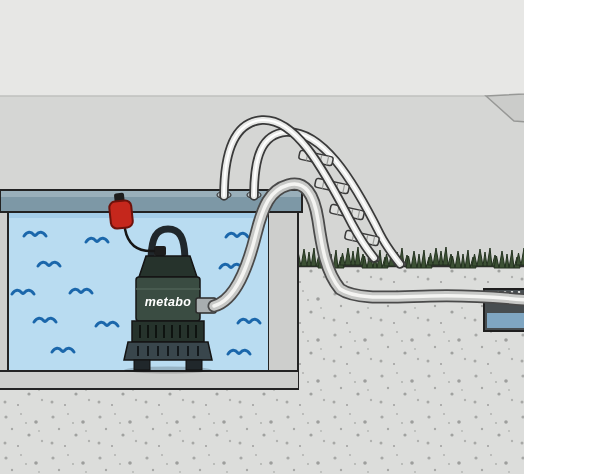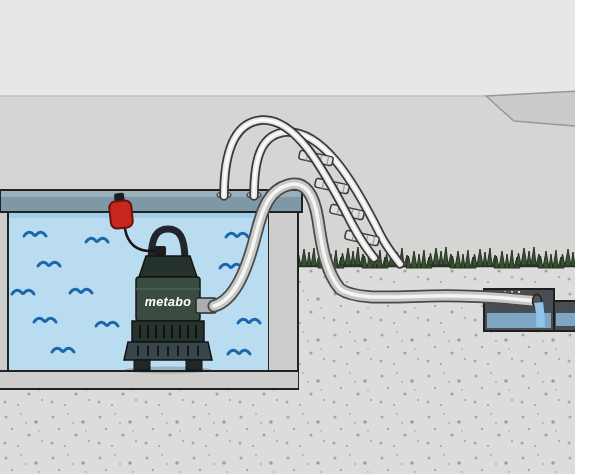--- a/index.html
+++ b/index.html
@@ -1,17 +1,17 @@
 <!DOCTYPE html>
 <html><head>
 <meta charset="utf-8">
 <style>
   html, body { margin: 0; padding: 0; background: #ffffff; }
   .stage {
-    width: 575px; height: 474px;
+    width: 524px; height: 474px;
     position: relative; overflow: hidden;
     font-family: "Liberation Sans", sans-serif;
     text-align: center;
   }
   svg { display: block; }
   text.brand {
     font-family: "Liberation Sans", sans-serif;
     font-weight: bold;
     font-style: italic;
     font-size: 12.5px;

